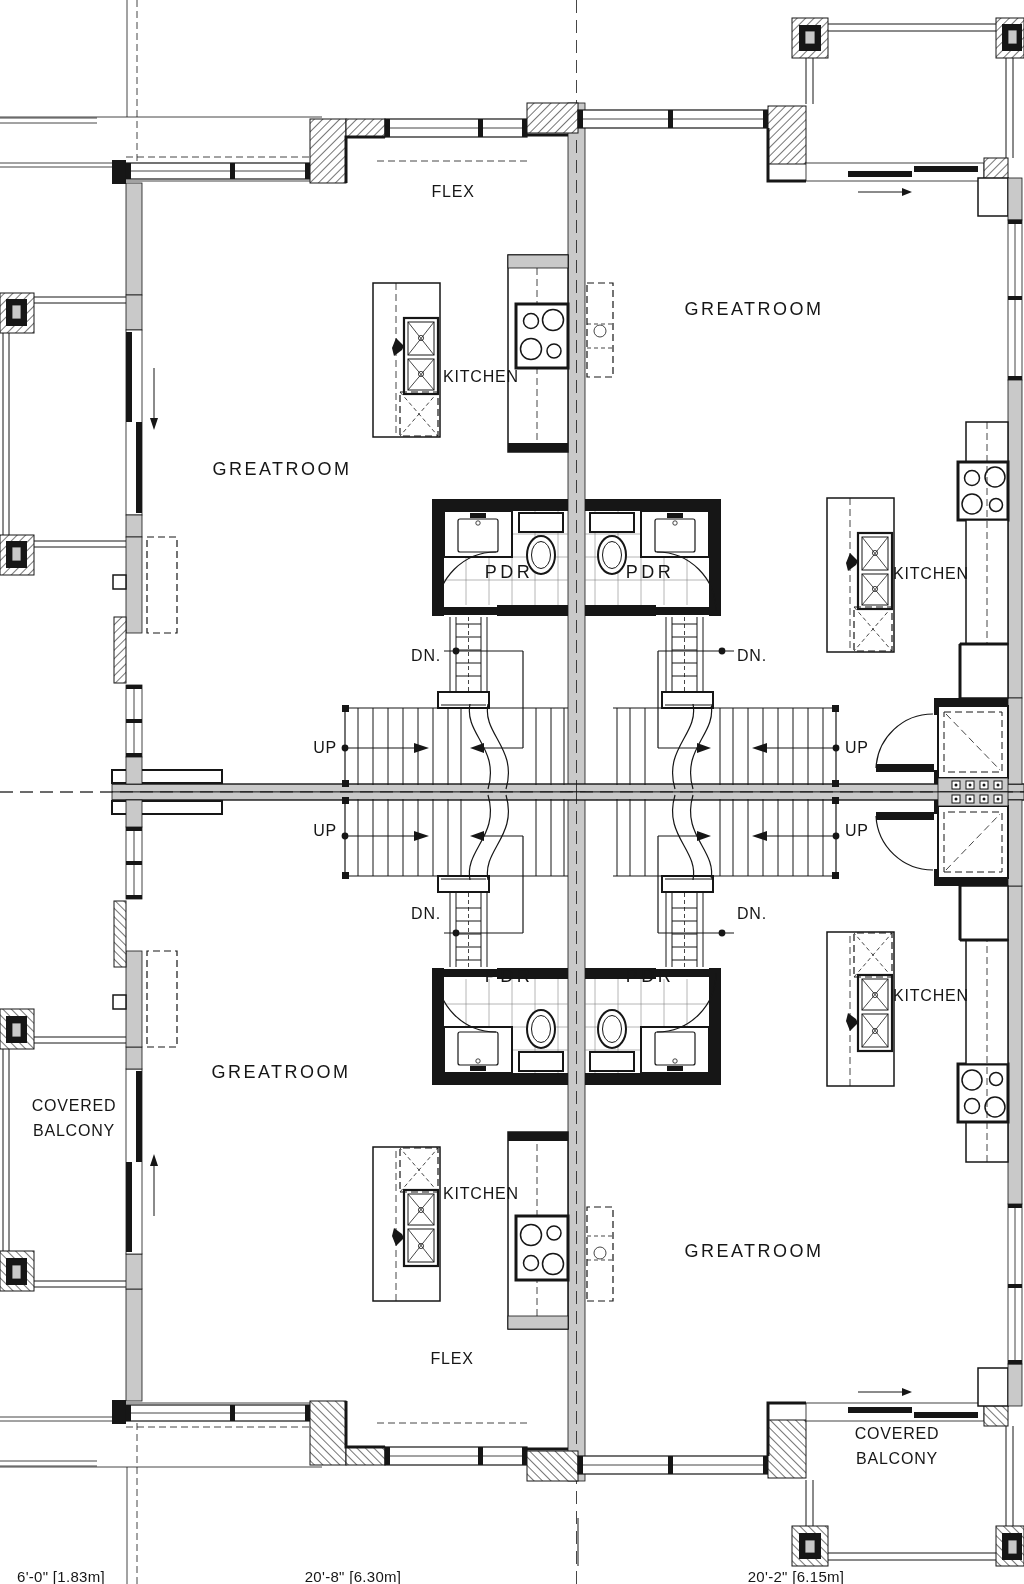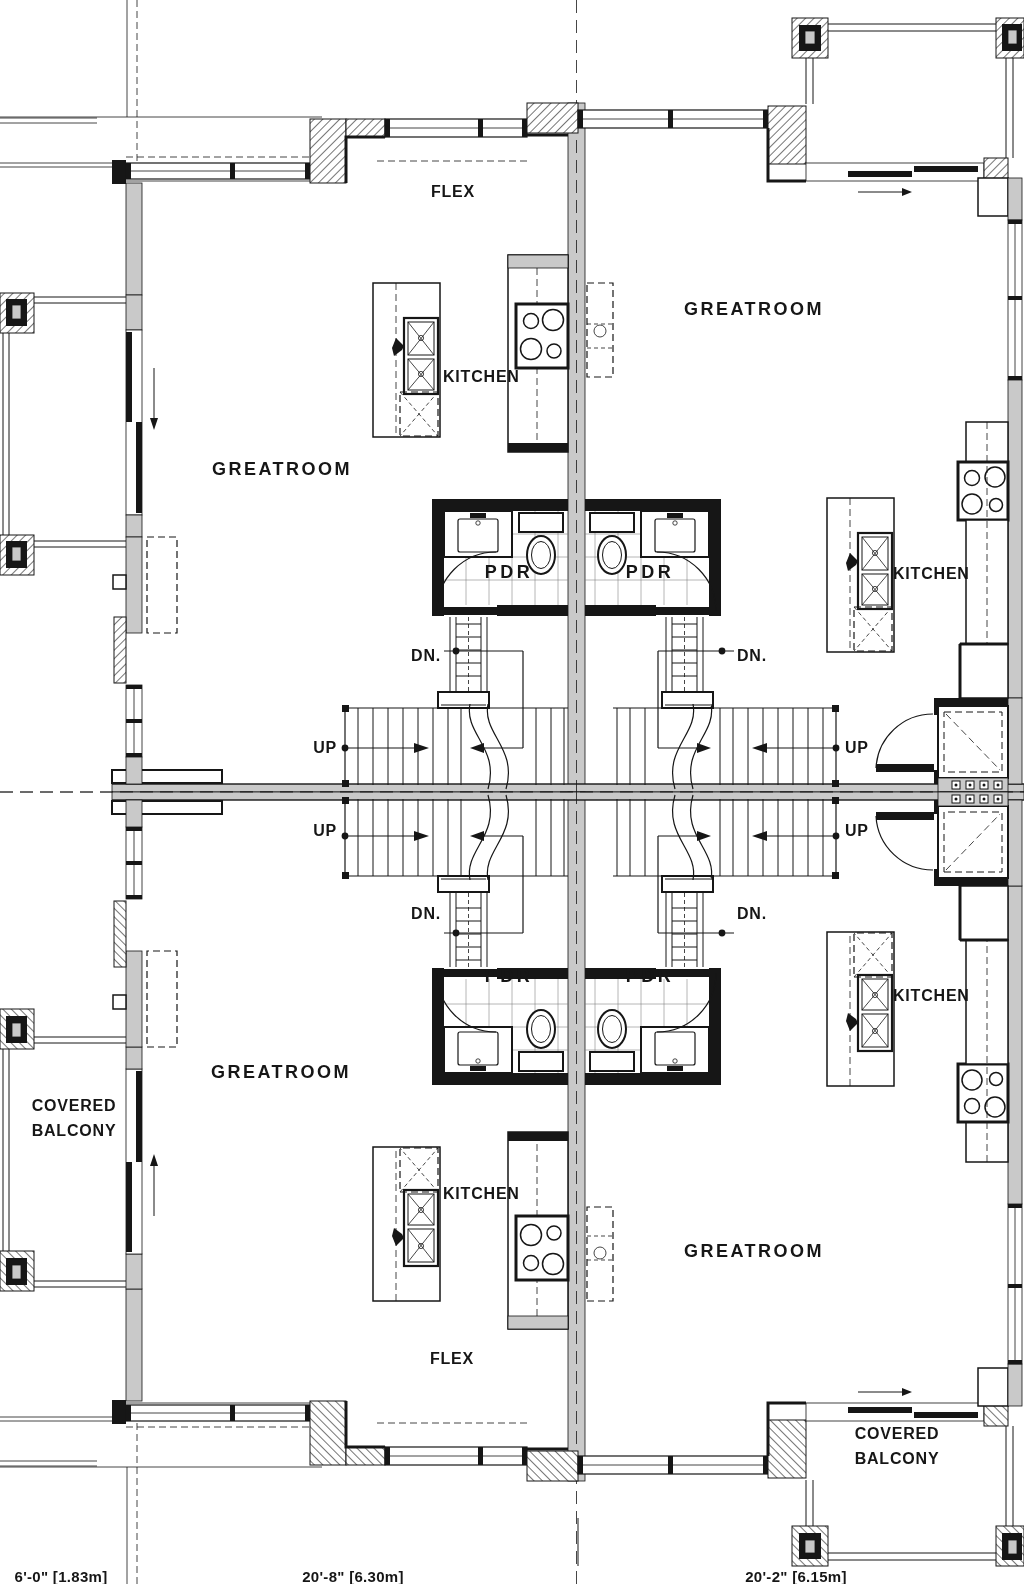--- a/index.html
+++ b/index.html
@@ -1,16 +1,16 @@
 <!DOCTYPE html>
 <html style="--line: #161616; --poche: #c9c9c9; --tile: #7a7a7a; --paper: #ffffff;"><head>
 <meta charset="utf-8">
 <style>
   html,body{margin:0;padding:0;background:#fff;}
-  #stage{width:1012px;height:1584px;position:relative;background:var(--paper,#fff);font-weight:bold;}
+  #stage{width:1012px;height:1584px;position:relative;background:var(--paper,#fff);}
   svg{display:block;}
   .ln{stroke:var(--line,#161616);fill:none;stroke-width:1;}
   .w08{stroke-width:.8}.w12{stroke-width:1.2}.w15{stroke-width:1.5}
   .w2{stroke-width:2}.w22{stroke-width:2.2}.w3{stroke-width:3}
   .wht{fill:var(--paper,#fff);stroke:var(--line,#161616);}
   .gry{fill:var(--poche,#c9c9c9);stroke:var(--line,#161616);stroke-width:.8;}
   .blk{fill:var(--line,#161616);stroke:none;}
   .hat{fill:url(#hatchp);stroke:var(--line,#161616);stroke-width:1;}
   .dsh{stroke-dasharray:7 4}.ddl{stroke-dasharray:13 7}.dso{stroke-dasharray:4 3}
   .gridln{stroke:var(--tile,#7a7a7a);stroke-width:.55;fill:none;}

